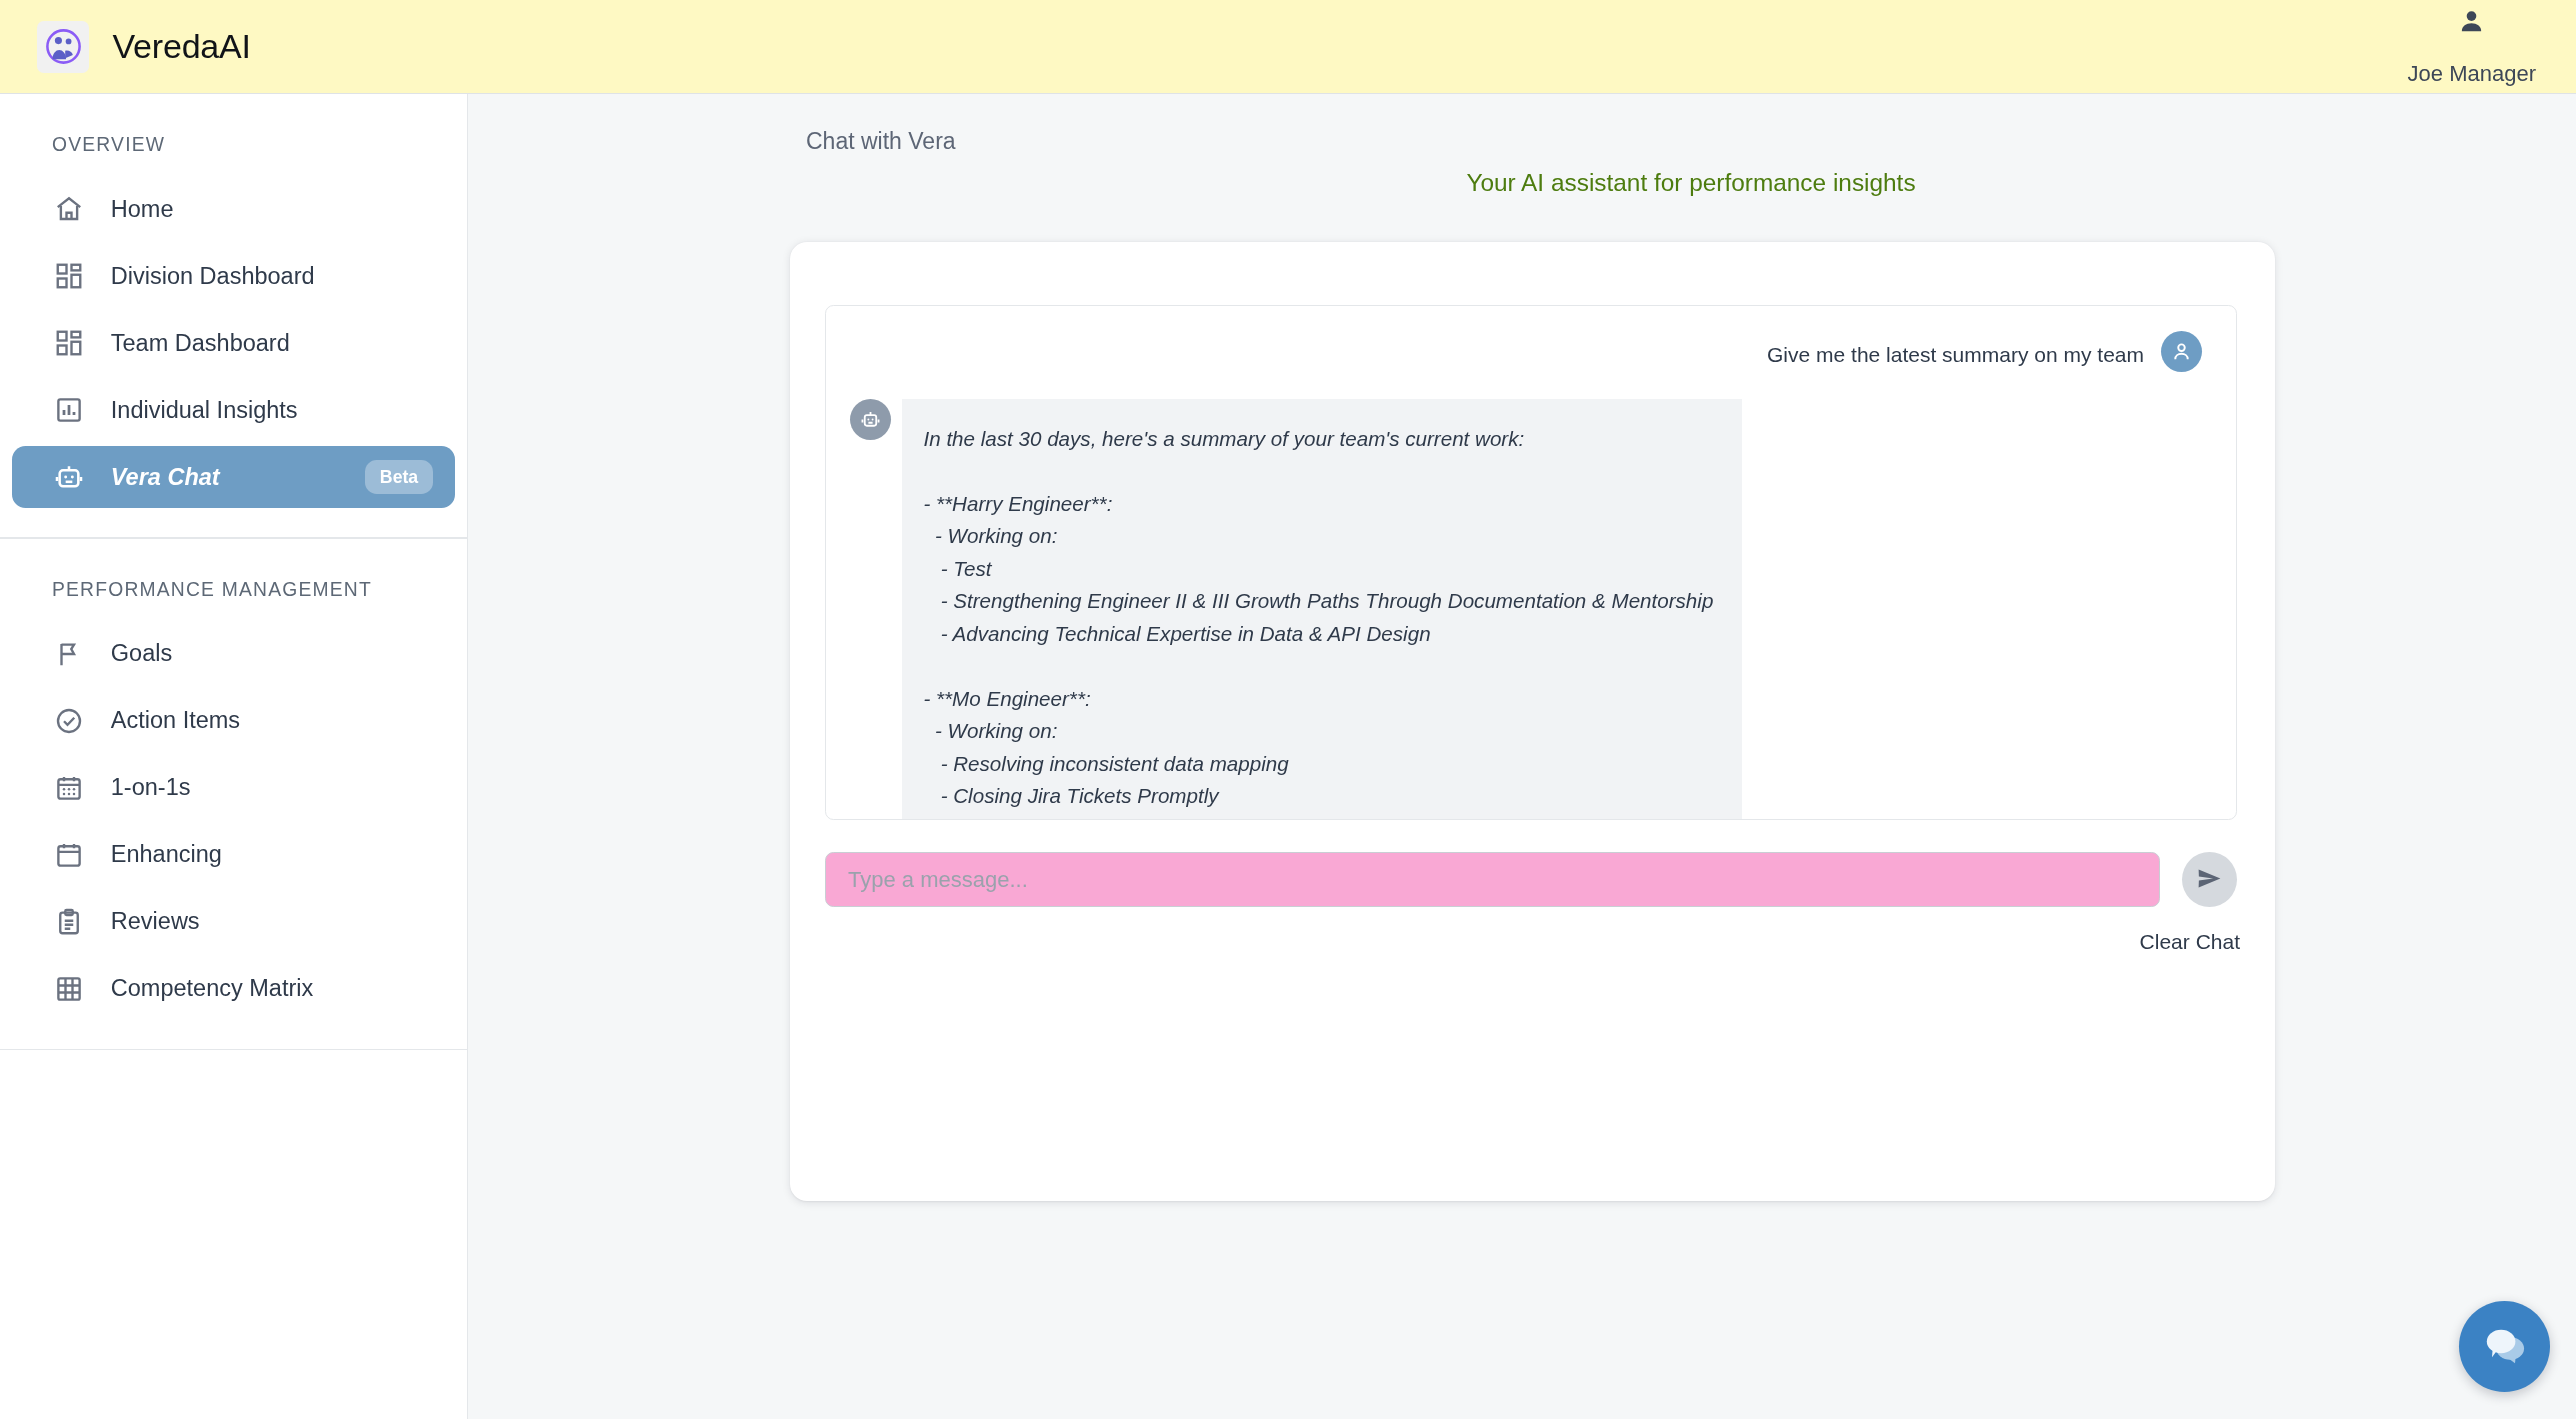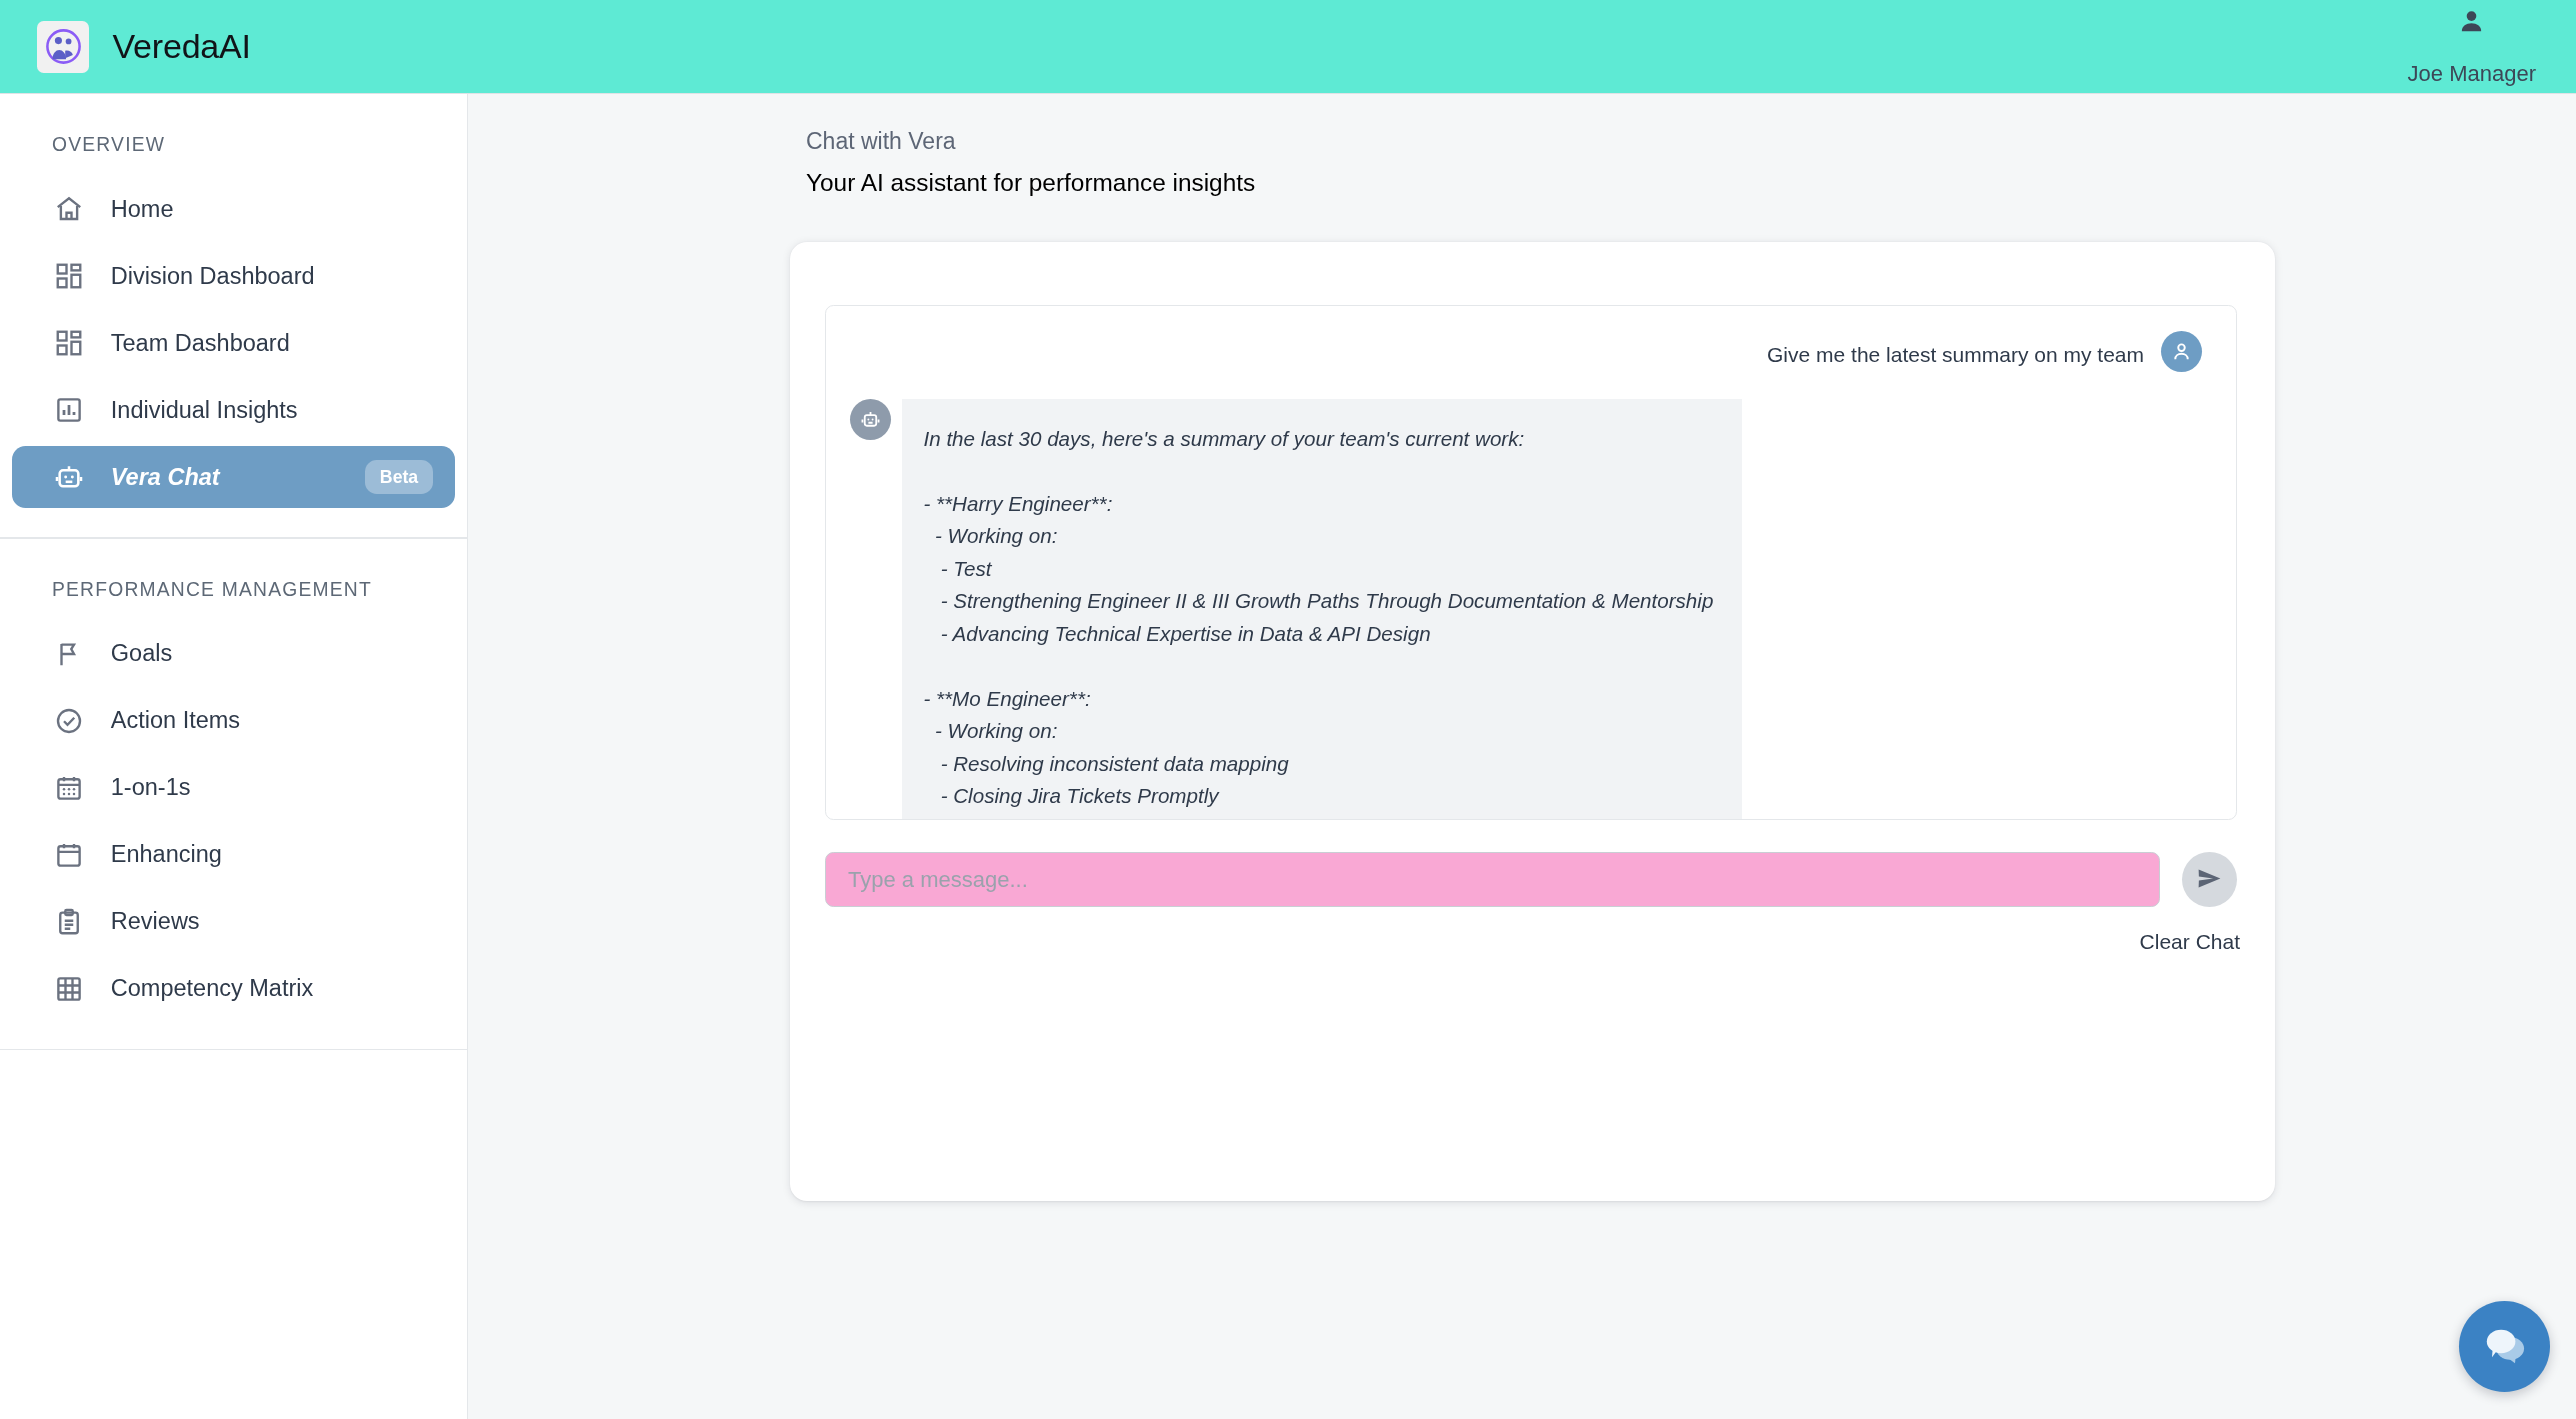--- a/index.html
+++ b/index.html
@@ -7,21 +7,21 @@
     width: 2576px; height: 1419px;
     background: #f5f7f8;
     font-family: "Liberation Sans", sans-serif;
     overflow: hidden;
   }
   .app { position: relative; width: 2576px; height: 1419px; }
 
   
   .topbar {
     position: absolute; left: 0; top: 0; width: 2576px; height: 94px;
-    background: #5eead4;
+    background: #fef9c3;
     border-bottom: 1.7px solid #dfe3e6;
     display: flex; align-items: center;
   }
   .brand { display: flex; align-items: center; gap: 23.5px; padding-left: 37px; }
   .brand-logo {
     width: 52px; height: 52px; border-radius: 6.7px; background: #f1f1f1;
     display: flex; align-items: center; justify-content: center;
   }
   .brand-title { font-size: 34px; color: #111418; letter-spacing: -0.2px; }
   .topbar-right {
@@ -52,21 +52,21 @@
     margin-left: auto; margin-right: 22px;
     background: rgba(255,255,255,.32); color: #ffffff;
     font-size: 17.7px; font-weight: bold; padding: 6.7px 15px; border-radius: 11.8px;
   }
   .nav-divider { height: 1.7px; background: #e4e7ea; margin: 29px 0 0 0; }
 
   
   .main { position: absolute; left: 470px; top: 94px; width: 2106px; height: 1325px; }
   .page-head { padding: 34px 0 0 336px; }
   .page-title { font-size: 23px; color: #5d6676; }
-  .page-sub { font-size: 24.4px; color: #000000; margin-top: 14.3px; }
+  .page-sub { font-size: 24.4px; color: #4d7c0f; margin-top: 14.3px; text-align: center; }
 
   .chat-card {
     position: absolute; left: 320px; top: 148px; width: 1485px; height: 959px;
     background: #ffffff; border-radius: 17px;
     box-shadow: 0 1.7px 8.4px rgba(16,24,40,.10), 0 0.8px 1.7px rgba(16,24,40,.06);
   }
   .messages {
     position: absolute; left: 35px; top: 63px; width: 1412px; height: 515px;
     border: 1.7px solid #e4e7ea; border-radius: 8.4px; overflow: hidden;
     background: #ffffff;

